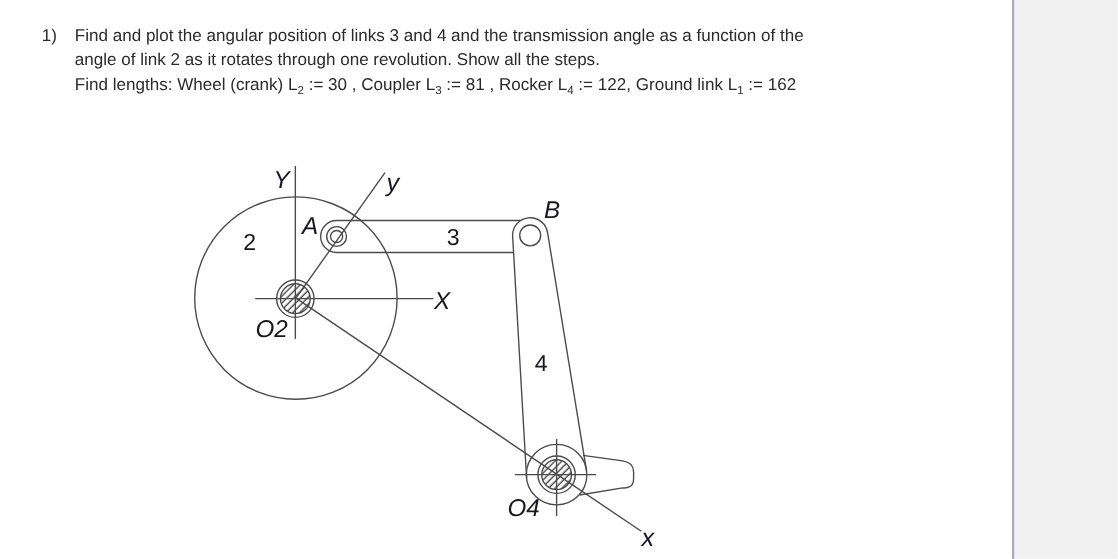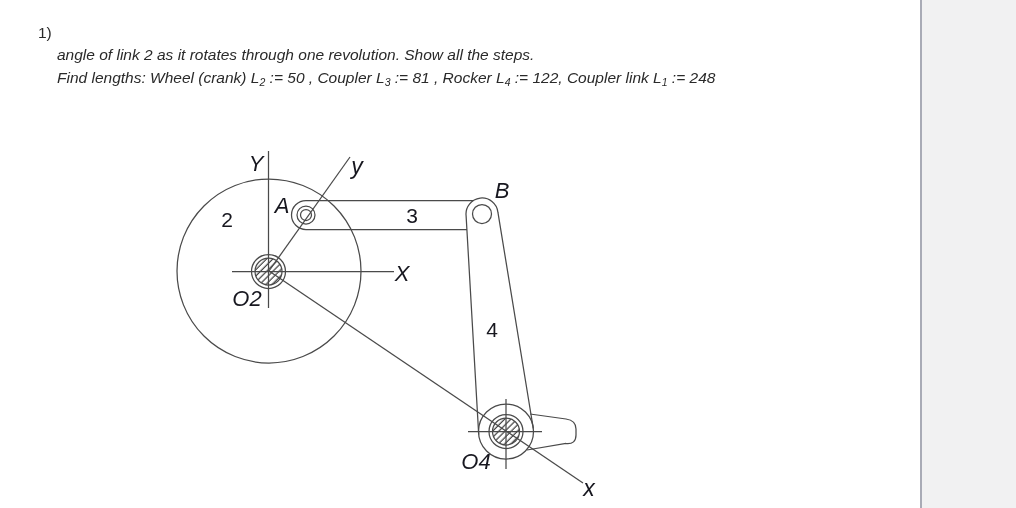--- a/index.html
+++ b/index.html
@@ -11,43 +11,44 @@
   .side-panel{
     position:absolute;top:0;left:920px;width:96px;height:508px;
     background:#f1f1f2;border-left:2px solid #a9abb6;box-sizing:border-box;
   }
   .problem{
     position:absolute;left:38px;top:22px;width:810px;
     color:#2a2a2a;font-size:15.5px;line-height:22.4px;
   }
   .problem .row{display:flex;}
   .problem .num{flex:0 0 30px;}
-  .problem .indent{margin-left:19px;font-style:italic;}
+  .problem .indent{margin-left:30px;}
   sub.lsub{font-size:10.5px;line-height:0;vertical-align:-3px;}
   .diagram{
     position:absolute;left:150px;top:140px;width:460px;height:368px;
   }
   svg text{
     font-family:"Liberation Sans",sans-serif;
     fill:#17171f;
   }
   .lbl-it{font-style:italic;font-size:22px;}
   .lbl-it-sm{font-style:italic;font-size:23px;}
   .lbl-num{font-size:21px;}
   .lbl-pivot{font-style:italic;font-size:22px;}
 </style>
 </head>
 <body>
 
 <div class="problem">
   <div class="row">
     <span class="num">1)</span>
+    <span>Find and plot the angular position of links 3 and 4 and the transmission angle as a function of the</span>
   </div>
   <div class="indent">angle of link 2 as it rotates through one revolution. Show all the steps.</div>
-  <div class="indent"><span>Find lengths: Wheel (crank) L</span><sub class="lsub">2</sub><span> := 50 , Coupler L</span><sub class="lsub">3</sub><span> := 81 , Rocker L</span><sub class="lsub">4</sub><span> := 122, Coupler link L</span><sub class="lsub">1</sub><span> := 248</span></div>
+  <div class="indent"><span>Find lengths: Wheel (crank) L</span><sub class="lsub">2</sub><span> := 30 , Coupler L</span><sub class="lsub">3</sub><span> := 81 , Rocker L</span><sub class="lsub">4</sub><span> := 122, Ground link L</span><sub class="lsub">1</sub><span> := 162</span></div>
 </div>
 
 <svg class="diagram" viewBox="150 140 460 368">
   <defs>
     <pattern id="hatch" patternUnits="userSpaceOnUse" width="4.4" height="4.4" patternTransform="rotate(45)">
       <line x1="2" y1="0" x2="2" y2="4.4" stroke="#3d3d3d" stroke-width="1.2"></line>
     </pattern>
   </defs>
 
   <g fill="none" stroke="#4a4a4a" stroke-width="1.25">

